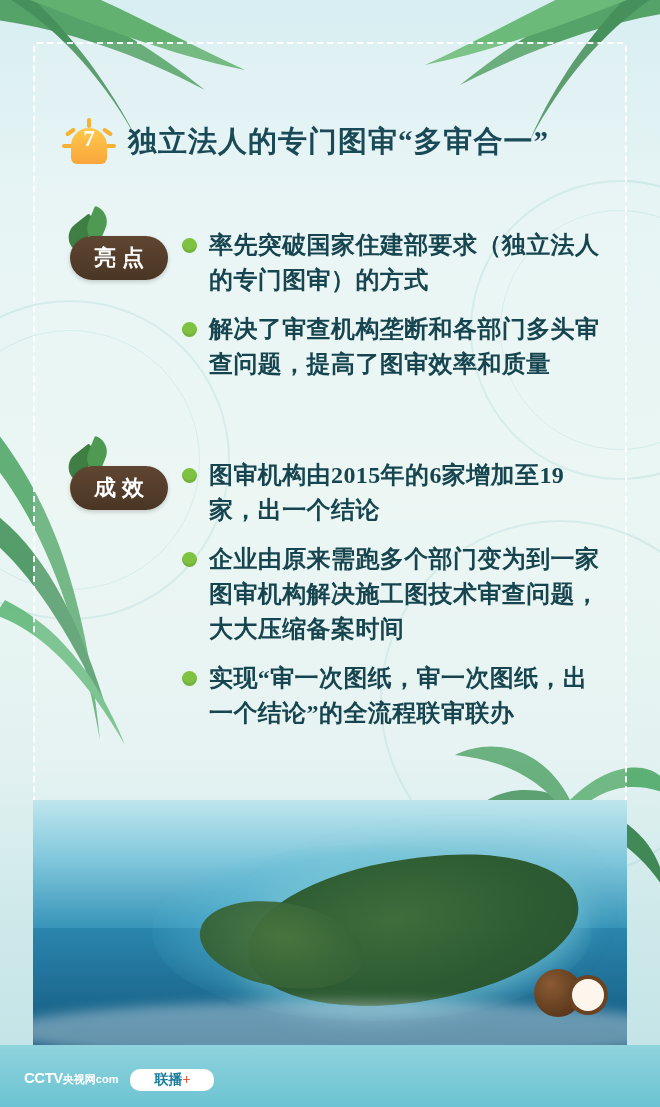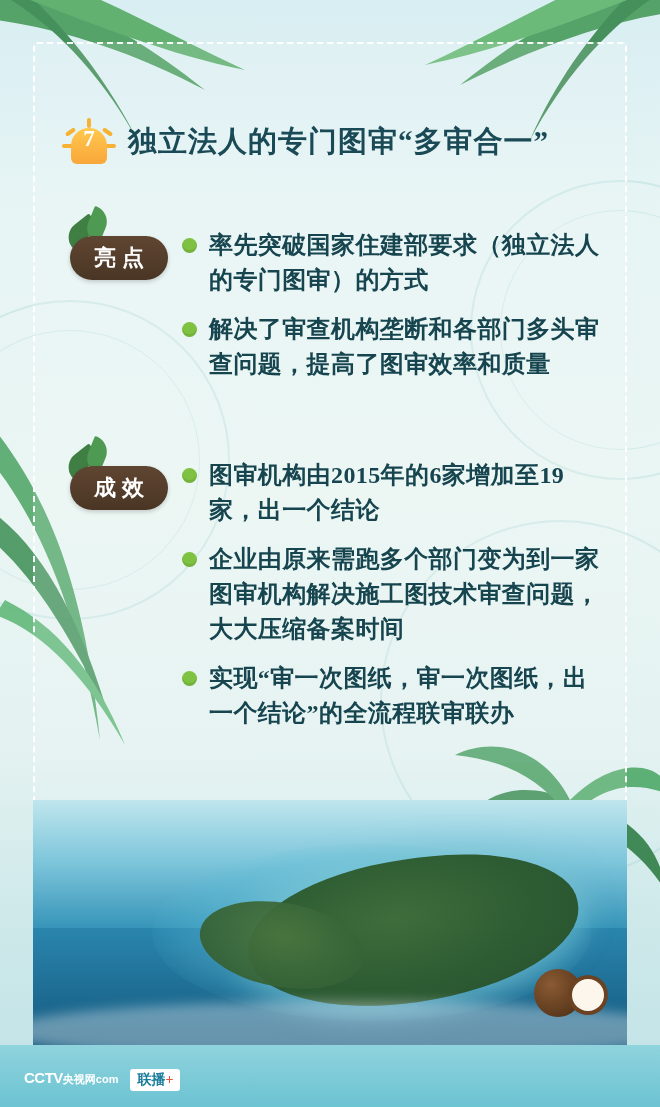--- a/index.html
+++ b/index.html
@@ -227,22 +227,22 @@
     font-weight: bold;
     letter-spacing: -0.5px;
     white-space: nowrap;
   }
   .cctv-logo .cn { font-size: 11px; letter-spacing: 0; }
   .lb-logo {
     background: #ffffff;
     color: #1a7d9b;
     font-weight: bold;
     font-size: 14px;
-    padding: 2px 7px;
-    border-radius: 3px;
+    padding: 2px 24px;
+    border-radius: 10px;
     font-family: "Liberation Serif", serif;
     white-space: nowrap;
   }
   .lb-logo .plus { color: #e8533a; }
 
   
   .coconut {
     position: absolute;
     right: 52px; bottom: 86px;
     width: 74px; height: 58px;

